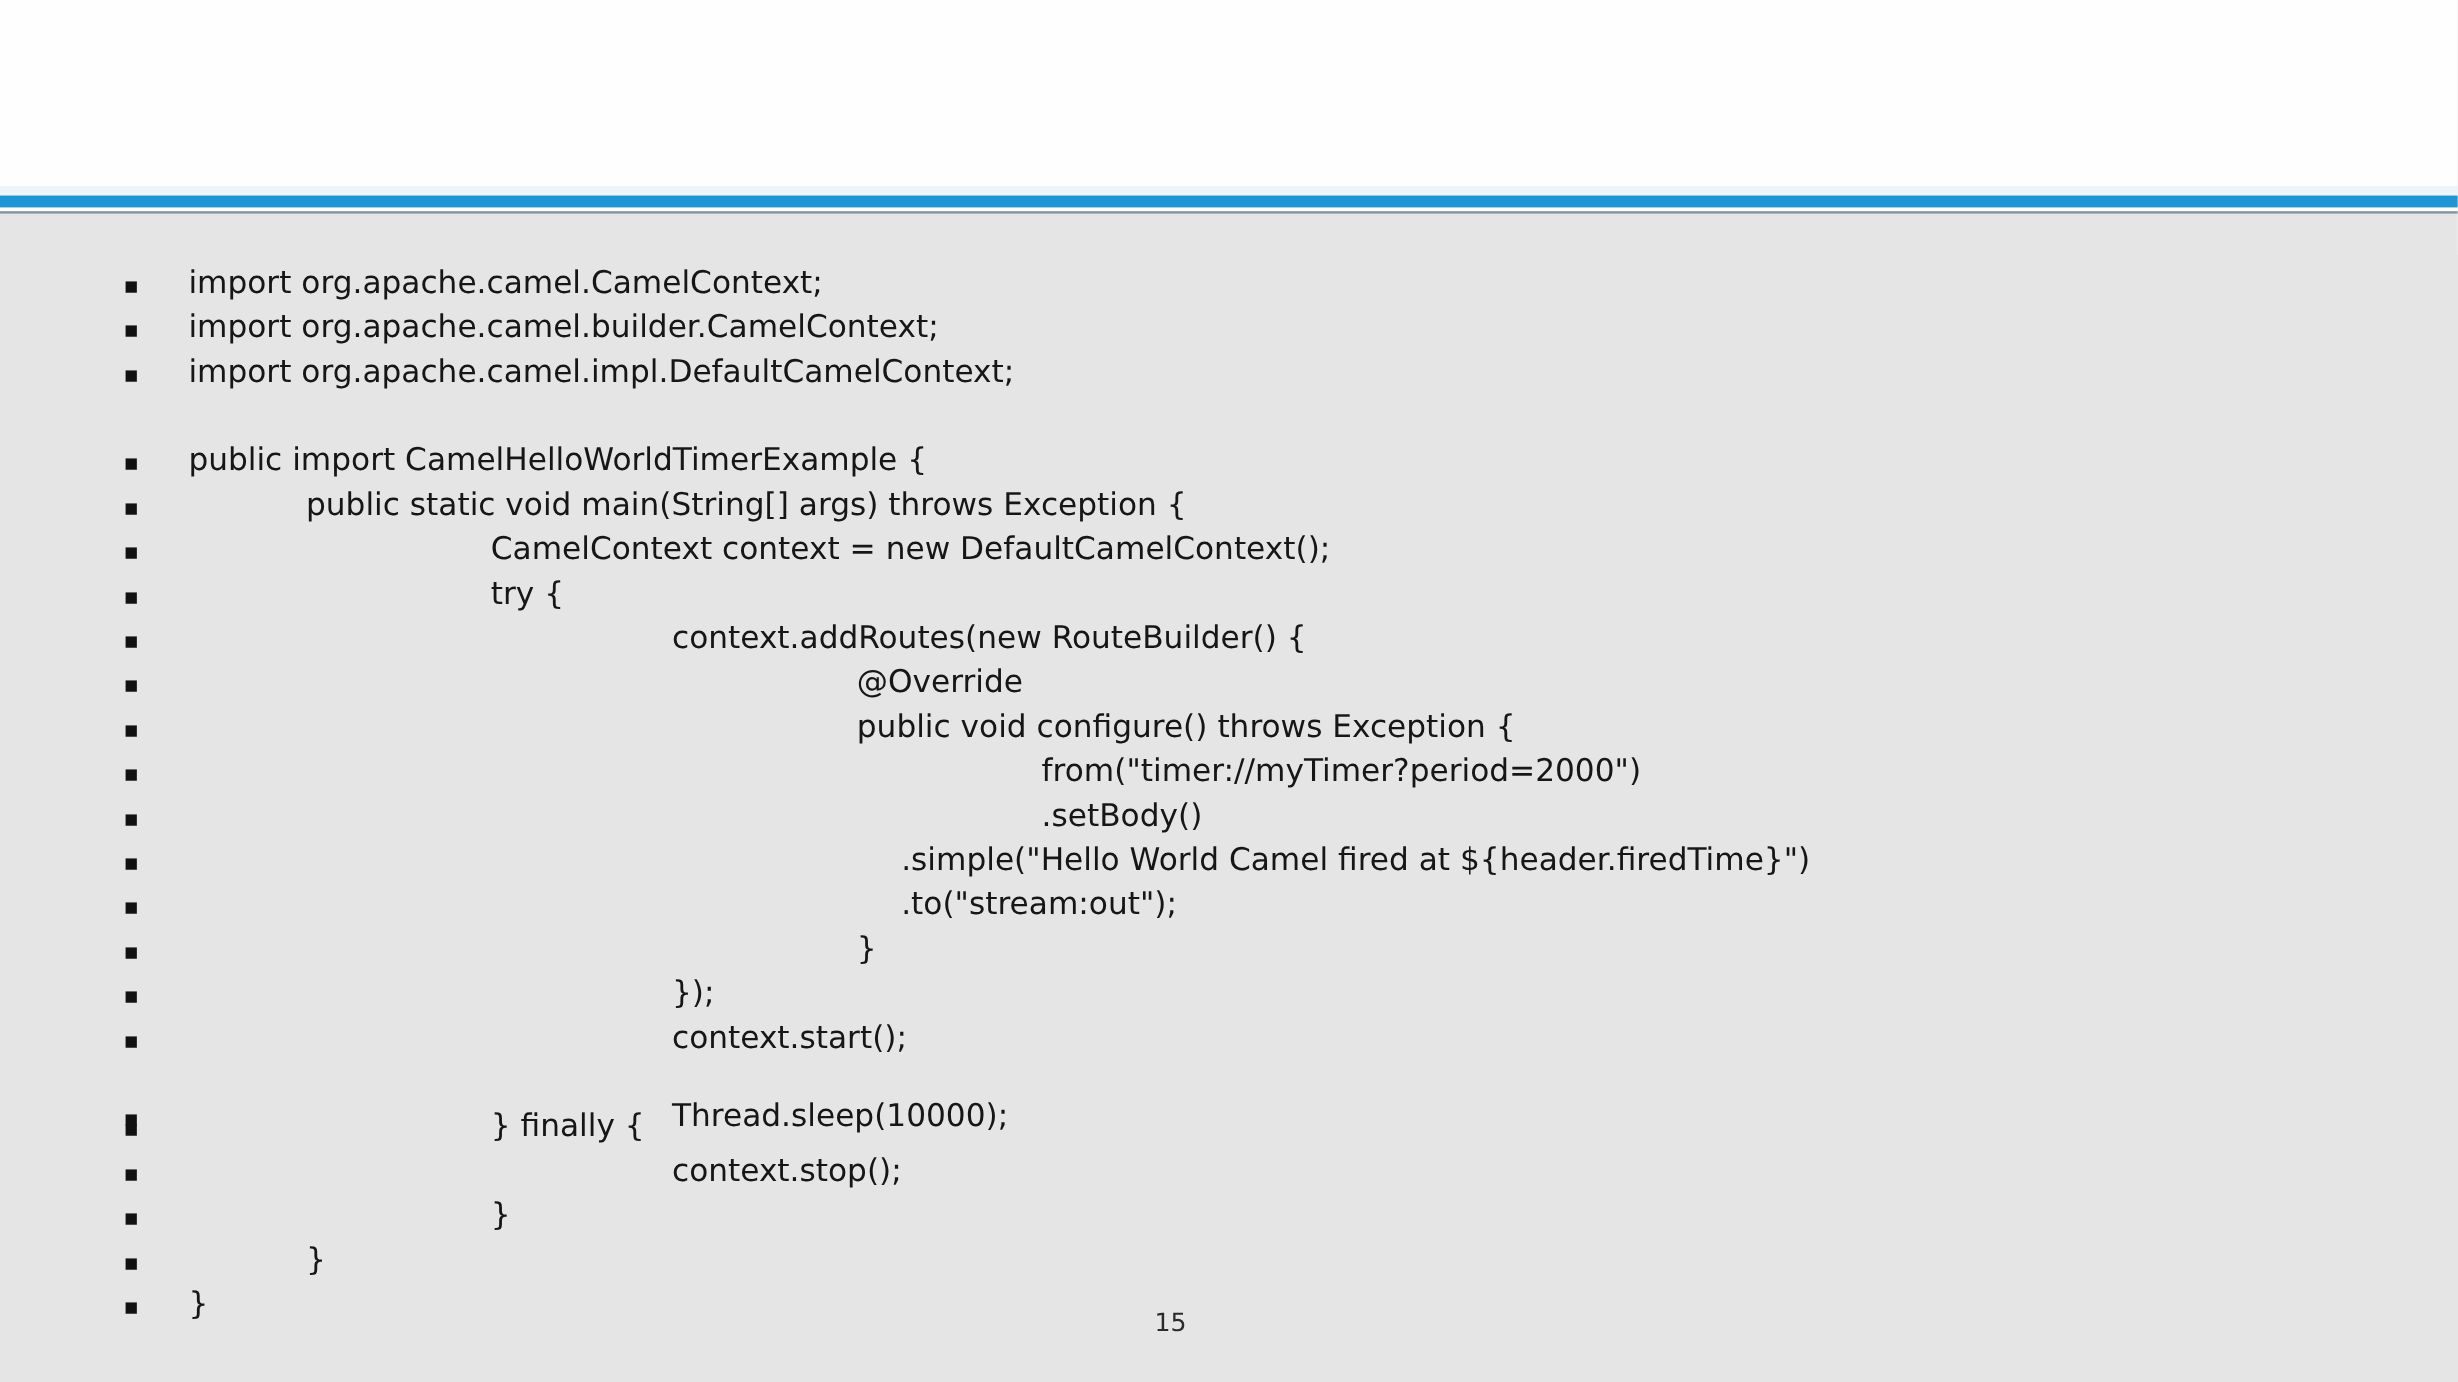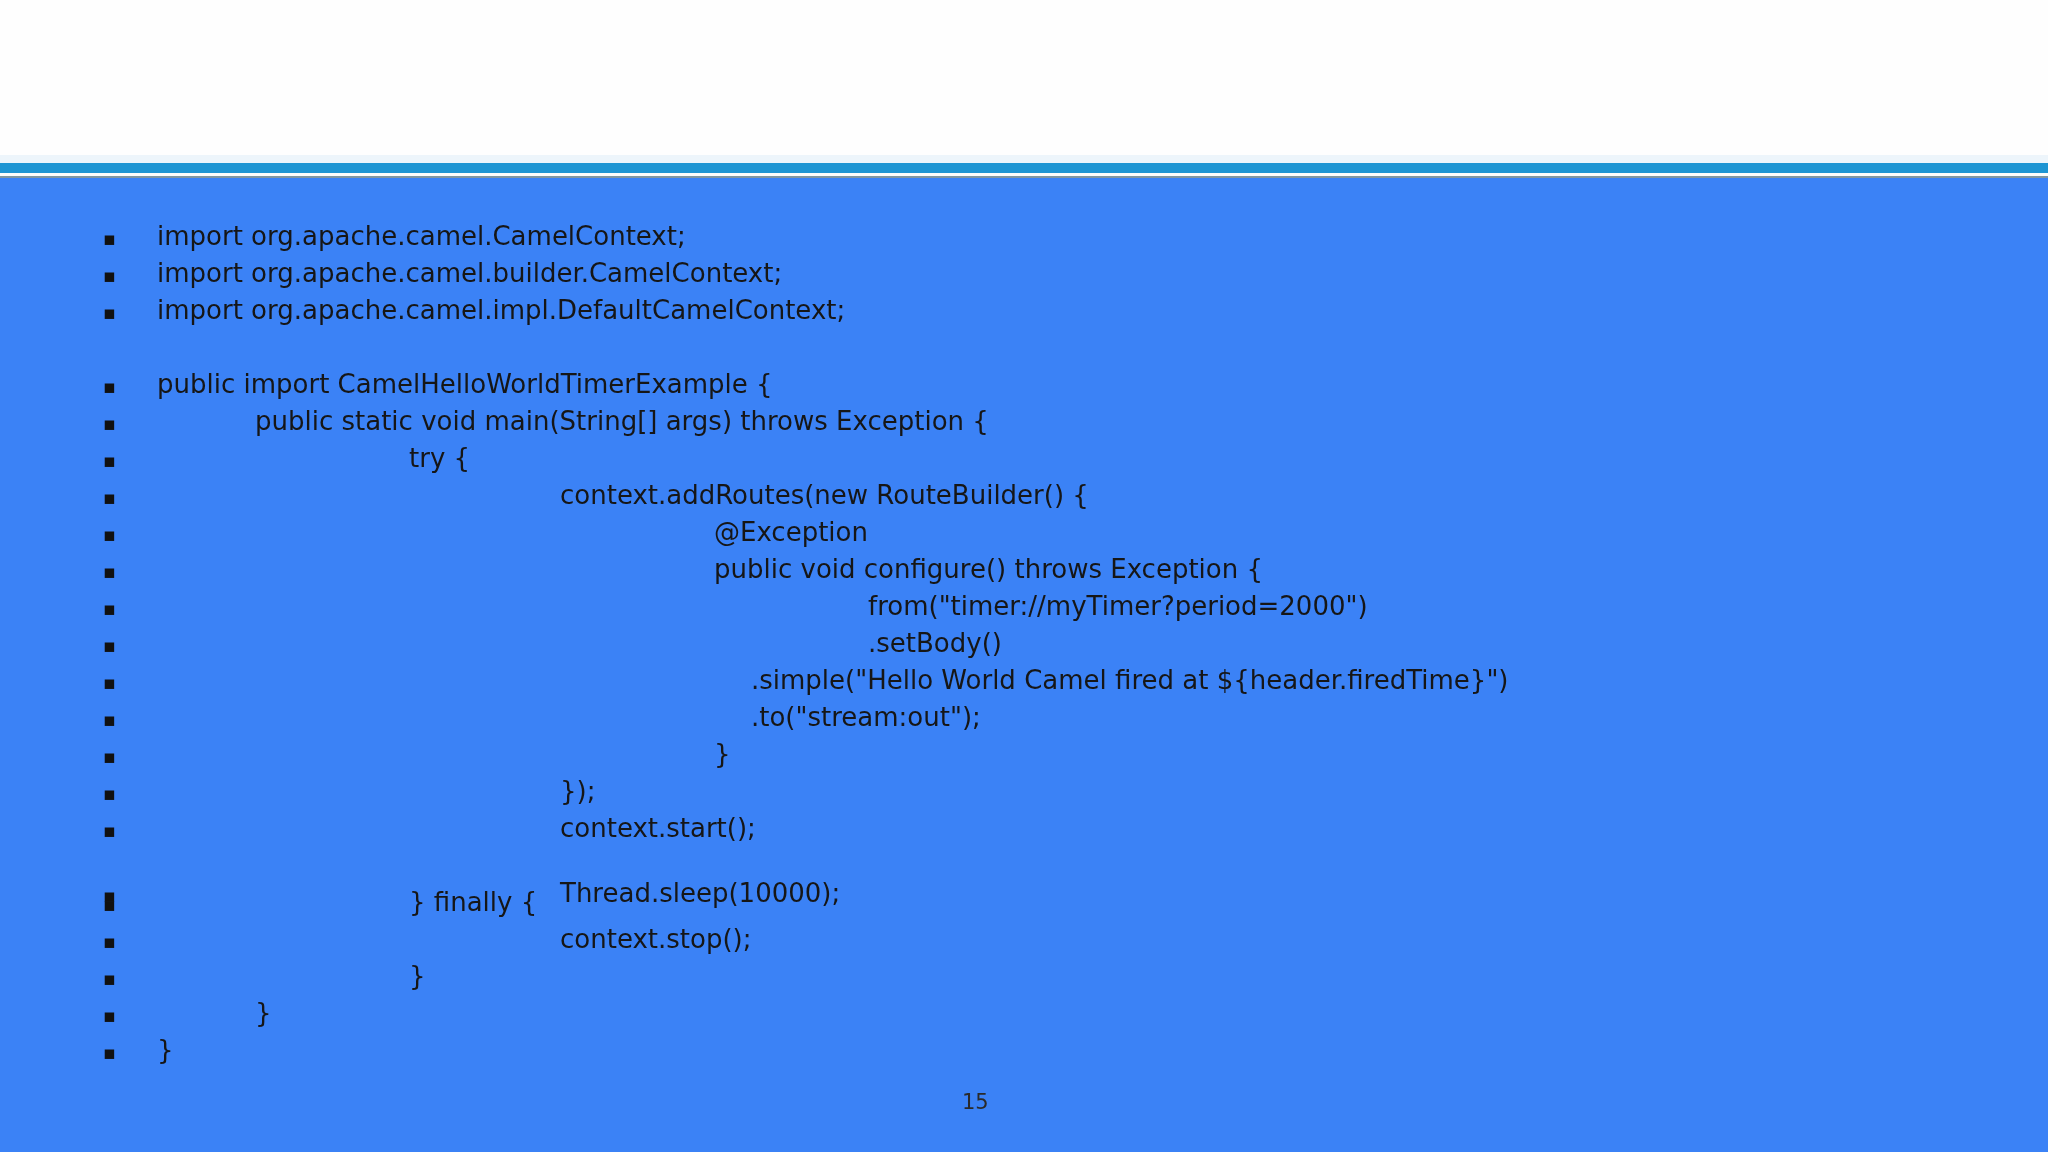--- a/index.html
+++ b/index.html
@@ -83,37 +83,38 @@
     top: 1090px;
     left: 962px;
     width: 100px;
     font-size: 21px;
     color: #2a2a2a;
   }
 </style>
 </head>
 <body>
 
-<div class="slide" style="background: #3b82f6;">
+<div class="slide" style="background: #e5e5e5;">
   <div class="header-band" style="background: rgb(254, 254, 254);"></div>
   <div class="rule-glow"></div>
   <div class="rule-blue" style="background: rgb(30, 149, 211);"></div>
   <div class="rule-gap"></div>
   <div class="rule-thin" style="background: rgb(128, 151, 162);"></div>
 
   <div class="code-block" id="code-block">
       <div class="code-row"><span class="bullet">▪</span><span class="code-text" style="margin-left: 0px;">import org.apache.camel.CamelContext;</span></div>
       <div class="code-row"><span class="bullet">▪</span><span class="code-text" style="margin-left: 0px;">import org.apache.camel.builder.CamelContext;</span></div>
       <div class="code-row"><span class="bullet">▪</span><span class="code-text" style="margin-left: 0px;">import org.apache.camel.impl.DefaultCamelContext;</span></div>
       <div class="code-row"><span class="bullet hidden">▪</span><span class="code-text" style="margin-left: 0px;"></span></div>
       <div class="code-row"><span class="bullet">▪</span><span class="code-text" style="margin-left: 0px;">public import CamelHelloWorldTimerExample {</span></div>
       <div class="code-row"><span class="bullet">▪</span><span class="code-text" style="margin-left: 98px;">public static void main(String[] args) throws Exception {</span></div>
+      <div class="code-row"><span class="bullet">▪</span><span class="code-text" style="margin-left: 252px;">CamelContext context = new DefaultCamelContext();</span></div>
       <div class="code-row"><span class="bullet">▪</span><span class="code-text" style="margin-left: 252px;">try {</span></div>
       <div class="code-row"><span class="bullet">▪</span><span class="code-text" style="margin-left: 403px;">context.addRoutes(new RouteBuilder() {</span></div>
-      <div class="code-row"><span class="bullet">▪</span><span class="code-text" style="margin-left: 557px;">@Exception</span></div>
+      <div class="code-row"><span class="bullet">▪</span><span class="code-text" style="margin-left: 557px;">@Override</span></div>
       <div class="code-row"><span class="bullet">▪</span><span class="code-text" style="margin-left: 557px;">public void configure() throws Exception {</span></div>
       <div class="code-row"><span class="bullet">▪</span><span class="code-text" style="margin-left: 711px;">from("timer://myTimer?period=2000")</span></div>
       <div class="code-row"><span class="bullet">▪</span><span class="code-text" style="margin-left: 711px;">.setBody()</span></div>
       <div class="code-row"><span class="bullet">▪</span><span class="code-text" style="margin-left: 594px;">.simple("Hello World Camel fired at ${header.firedTime}")</span></div>
       <div class="code-row"><span class="bullet">▪</span><span class="code-text" style="margin-left: 594px;">.to("stream:out");</span></div>
       <div class="code-row"><span class="bullet">▪</span><span class="code-text" style="margin-left: 557px;">}</span></div>
       <div class="code-row"><span class="bullet">▪</span><span class="code-text" style="margin-left: 403px;">});</span></div>
       <div class="code-row"><span class="bullet">▪</span><span class="code-text" style="margin-left: 403px;">context.start();</span></div>
       <div class="code-row"><span class="bullet">▪</span><span class="code-text" style="margin-left: 403px; margin-top: 28px;">Thread.sleep(10000);</span></div>
       <div class="code-row"><span class="bullet">▪</span><span class="code-text" style="margin-left: 252px;">} finally {</span></div>

